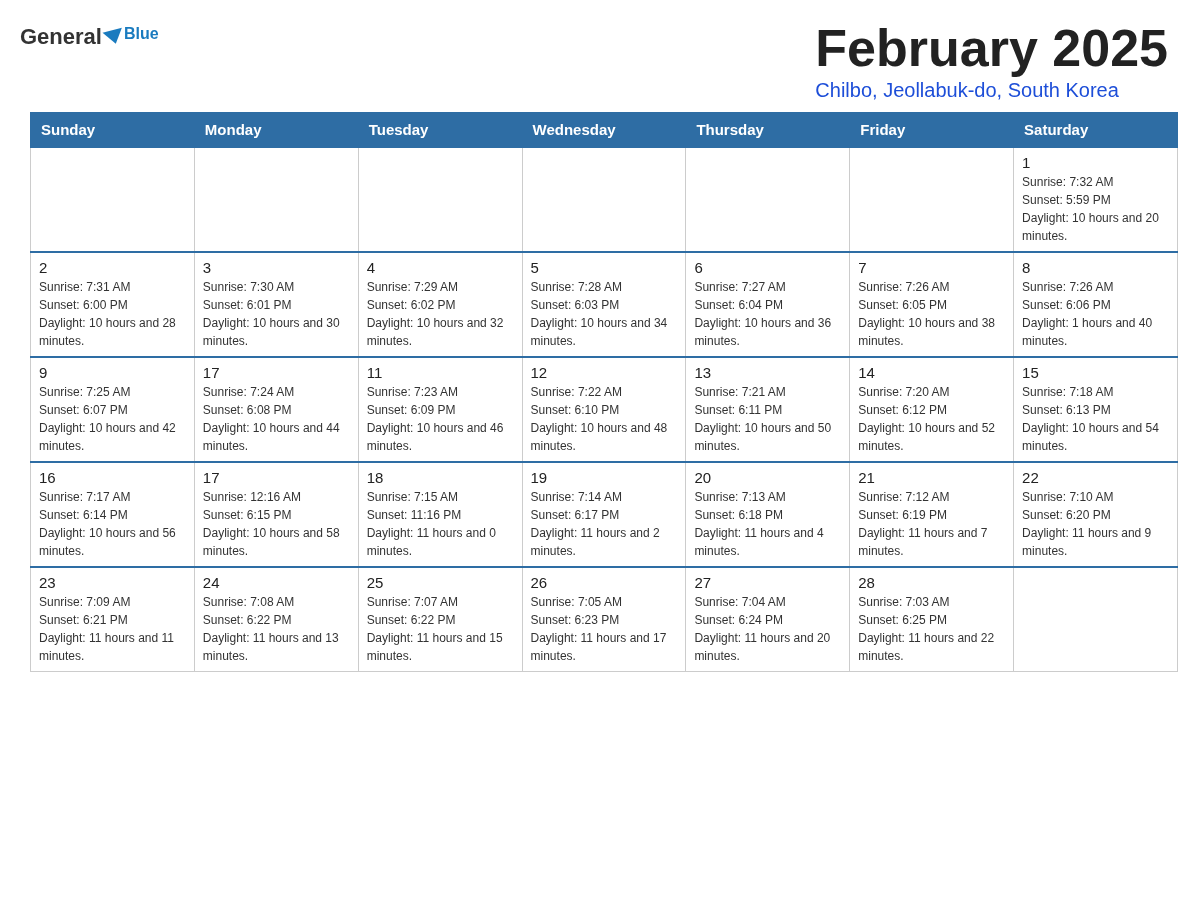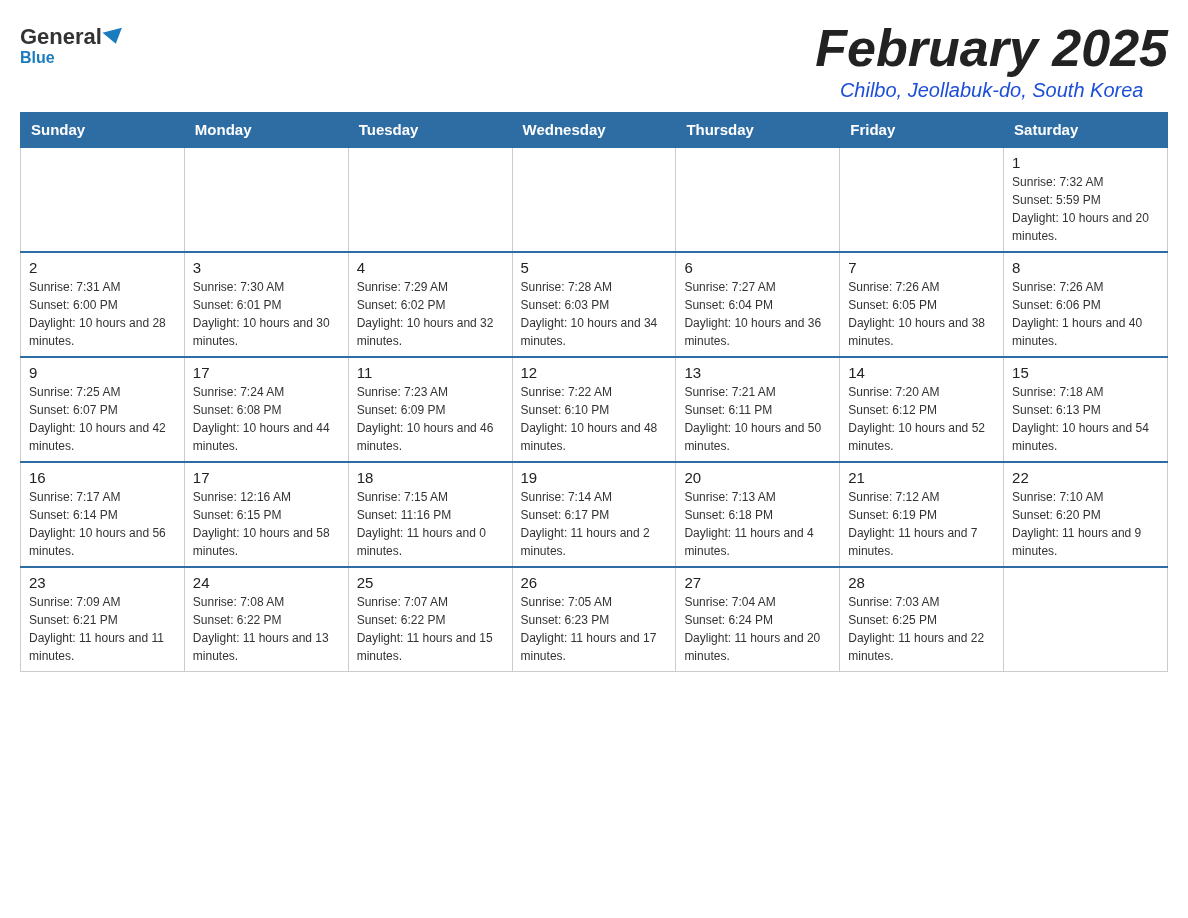--- a/index.html
+++ b/index.html
@@ -11,21 +11,21 @@
       min-height: 918px;
     }
     .header {
       display: flex;
       justify-content: space-between;
       align-items: flex-start;
       margin-bottom: 10px;
     }
     .logo {
       display: flex;
-      flex-direction: column;
+      flex-direction: row;
       align-items: flex-start;
       margin-top: 5px;
     }
     .logo-general {
       font-size: 22px;
       font-weight: bold;
       color: #333;
       line-height: 1.1;
     }
     .logo-blue {
@@ -43,39 +43,39 @@
       border-top: 14px solid #1a7bbf;
       margin-left: 2px;
       vertical-align: middle;
       transform: rotate(-15deg);
     }
     .logo-row {
       display: flex;
       align-items: center;
     }
     .title-block {
-      text-align: center;
-      font-style: italic;
+      text-align: left;
     }
     .title-block h1 {
       font-size: 52px;
       font-weight: bold;
       color: #222;
       line-height: 1.1;
     }
     .title-block h2 {
       font-size: 20px;
       font-weight: normal;
       color: #1d4ed8;
       margin-top: 2px;
     }
     .calendar {
       width: 100%;
       border-collapse: collapse;
       margin-top: 8px;
+      margin-left: 10px;
     }
     .calendar thead th {
       background: #2e6da4;
       color: #fff;
       font-size: 15px;
       font-weight: bold;
       padding: 8px 10px;
       text-align: left;
       border: 1px solid #2e6da4;
     }

